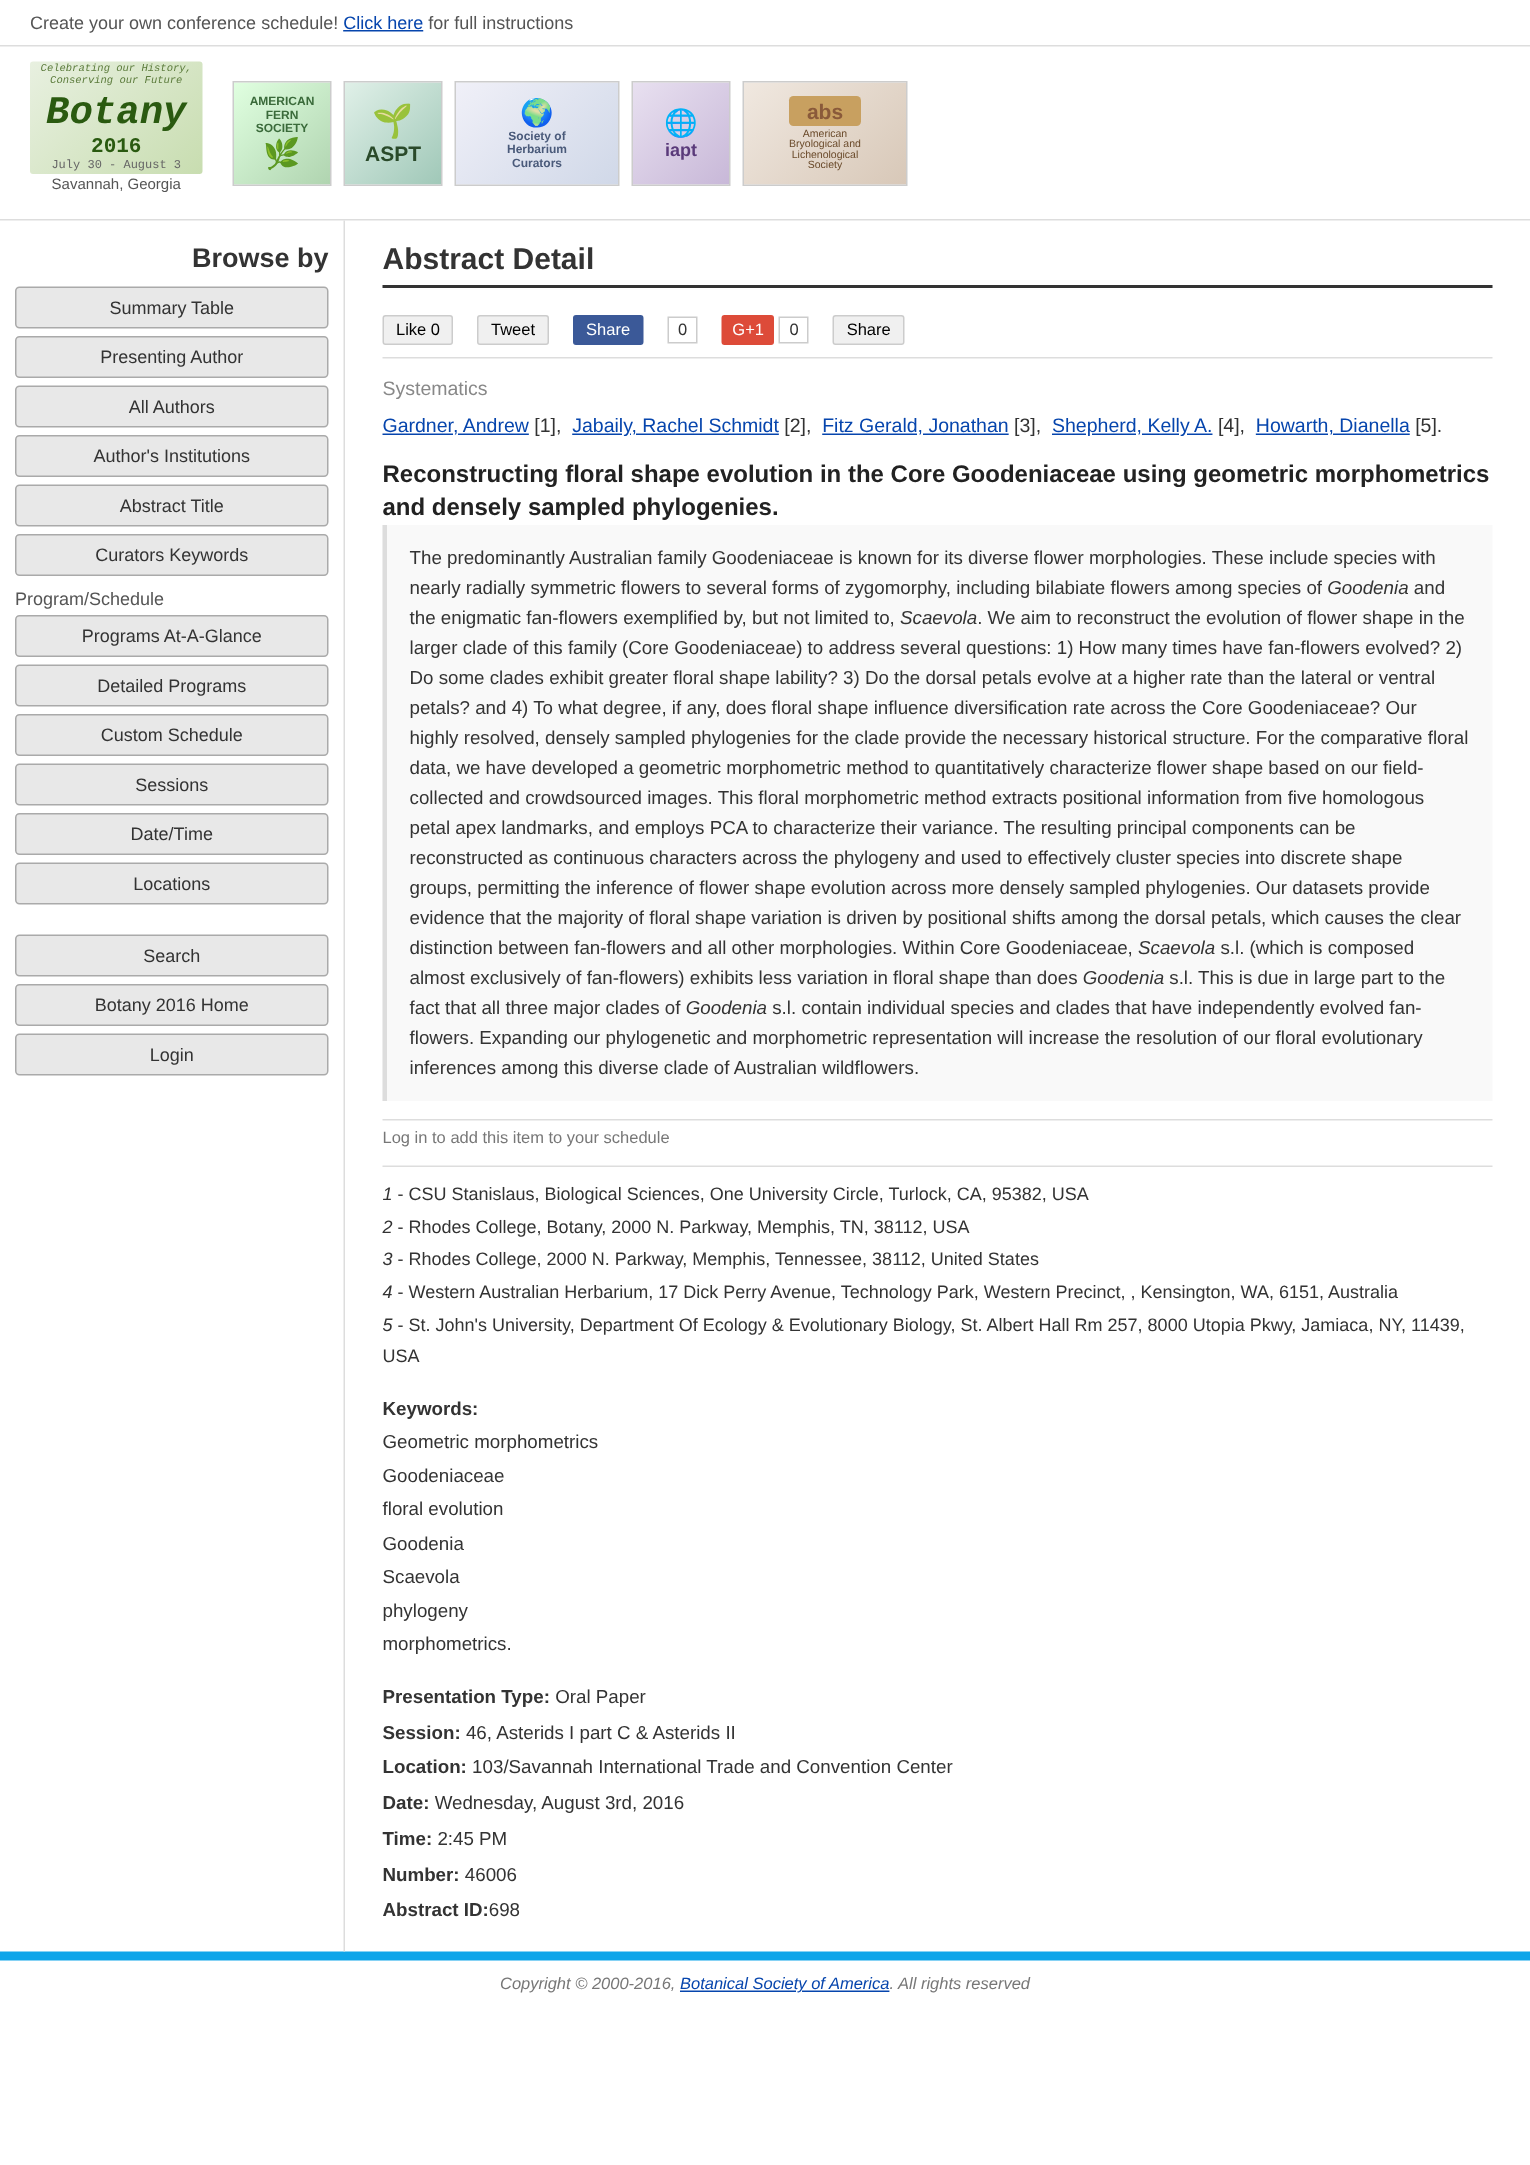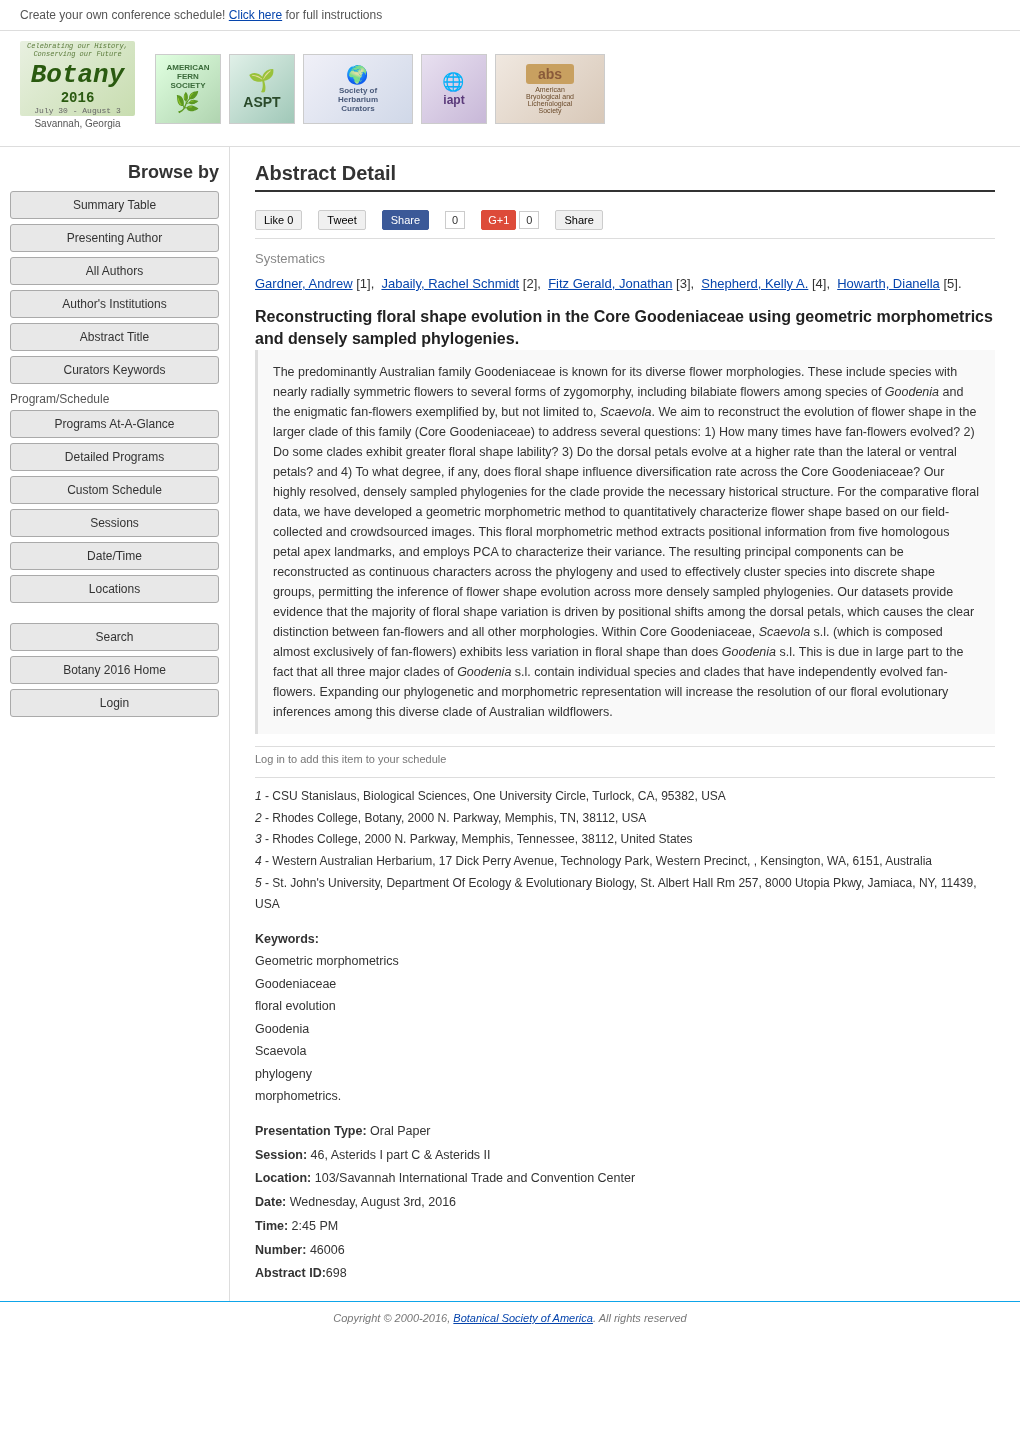--- a/index.html
+++ b/index.html
@@ -58,21 +58,21 @@
 
     
     .keywords-section { font-size: 12.5px; line-height: 1.8; margin-bottom: 12px; }
     .keywords-section strong { font-weight: bold; }
 
     
     .presentation-info { font-size: 12.5px; line-height: 1.9; }
     .presentation-info strong { font-weight: bold; }
 
     
-    .footer { border-top: 1px solid #0ea5e9; padding: 10px 20px; font-size: 11px; color: #777; text-align: center; }
+    .footer { border-top: 6px solid #0ea5e9; padding: 10px 20px; font-size: 11px; color: #777; text-align: center; }
     .footer a { color: #0645ad; text-decoration: underline; }
 
     
     .botany-logo-wrapper { width: 115px; height: 95px; position: relative; display: flex; flex-direction: column; align-items: center; }
     .botany-logo-img { width: 115px; height: 75px; border-radius: 2px; overflow: hidden; background: linear-gradient(135deg, #e8f0e0, #c8ddb0); display: flex; align-items: center; justify-content: center; position: relative; font-family: Liberation Mono, monospace; }
     .botany-logo-sub { font-size: 10px; color: #555; margin-top: 2px; text-align: center; }
 
     
     .fern-logo { background: linear-gradient(135deg, #e0ffe0, #b0d4b0); }
     .aspt-logo { background: linear-gradient(135deg, #e0f0e8, #a0c8b8); }

